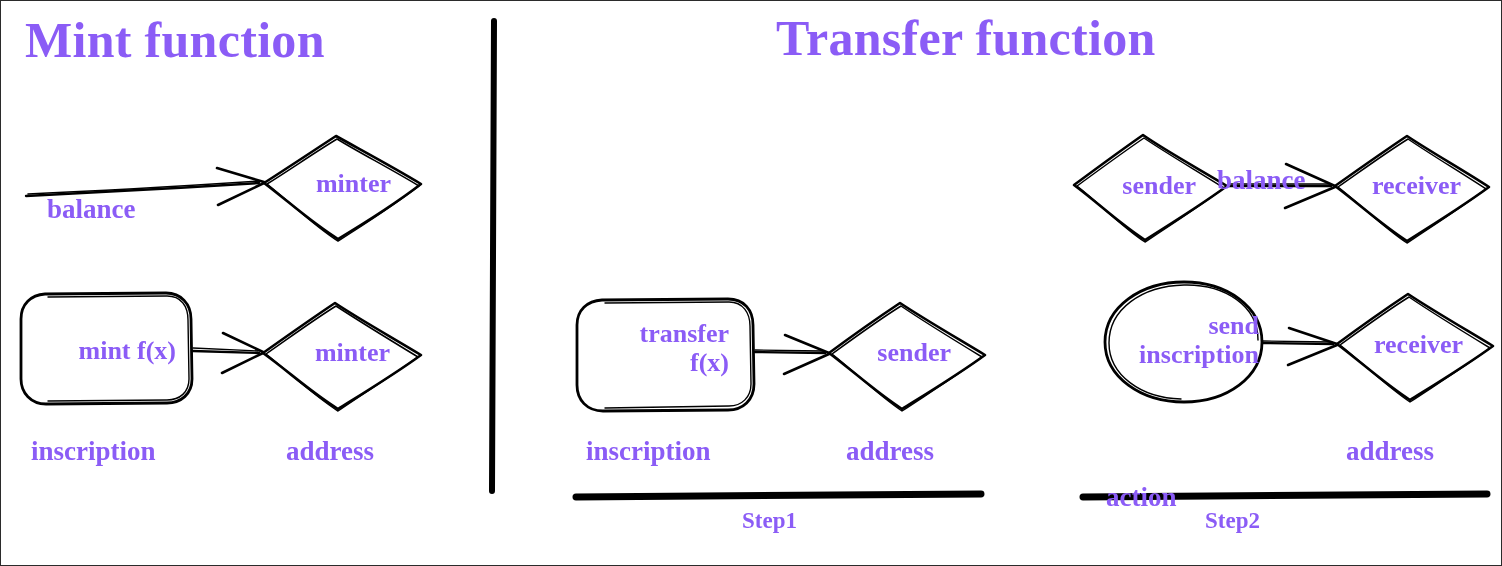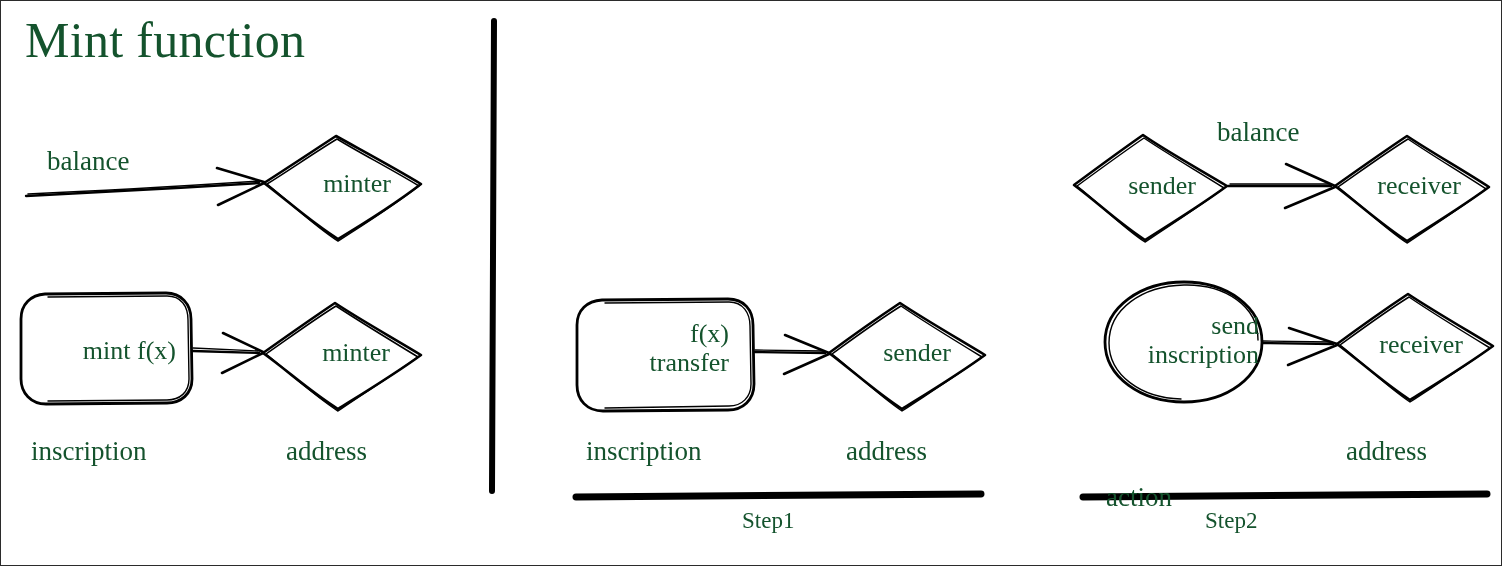--- a/index.html
+++ b/index.html
@@ -26,21 +26,22 @@
     left: 0;
     top: 0;
     width: 1502px;
     height: 566px;
     pointer-events: none;
   }
   .lbl {
     position: absolute;
     white-space: nowrap;
     line-height: 1;
-    color: #14532d;
+    color: #8b5cf6;
+    font-weight: bold;
   }
   .title {
     font-size: 50px;
     letter-spacing: 0.3px;
   }
   .node-text {
     font-size: 26px;
     text-align: right;
     white-space: nowrap;
   }
@@ -48,20 +49,21 @@
     line-height: 1.12;
   }
   .cap {
     font-size: 27px;
   }
   .step-cap {
     font-size: 23px;
   }
   .edge-lbl {
     font-size: 27px;
+    margin-top: 48px;
   }
   .sketch {
     fill: none;
     stroke: #000000;
     stroke-linecap: round;
     stroke-linejoin: round;
   }
 </style>
 </head>
 <body>
@@ -175,42 +177,43 @@
              C1430,311 1461,330 1489,347
              C1465,365 1433,385 1409,401
              C1385,385 1362,362 1339,344"></path>
 
     <path class="sketch" stroke-width="7" d="M575,496 L980,493"></path>
     <path class="sketch" stroke-width="7" d="M1082,496 L1486,493"></path>
   </svg>
 
   <div class="lbl title" style="left:24px; top:14px;">Mint function</div>
 
+  <div class="lbl title" style="left:775px; top:12px;">Transfer function</div>
 
   <div class="lbl edge-lbl" style="left:46px; top:147px;">balance</div>
 
   <div class="lbl node-text" style="left:290px; top:170px; width:100px;">minter</div>
 
   <div class="lbl node-text" style="left:35px; top:337px; width:140px;">mint f(x)</div>
 
   <div class="lbl node-text" style="left:289px; top:339px; width:100px;">minter</div>
 
   <div class="lbl cap" style="left:30px; top:437px;">inscription</div>
 
   <div class="lbl cap" style="left:285px; top:437px;">address</div>
 
   <div class="lbl edge-lbl" style="left:1216px; top:118px;">balance</div>
 
   <div class="lbl node-text" style="left:1100px; top:172px; width:95px;">sender</div>
 
   <div class="lbl node-text" style="left:1355px; top:172px; width:105px;">receiver</div>
 
   <div class="lbl node-text two-line" style="left:600px; top:318px; width:128px;">
+    <div>transfer</div>
     <div>f(x)</div>
-    <div>transfer</div>
   </div>
 
   <div class="lbl node-text" style="left:855px; top:339px; width:95px;">sender</div>
 
   <div class="lbl cap" style="left:585px; top:437px;">inscription</div>
 
   <div class="lbl cap" style="left:845px; top:437px;">address</div>
 
   <div class="lbl node-text two-line" style="left:1108px; top:310px; width:150px;">
     <div>send</div>

